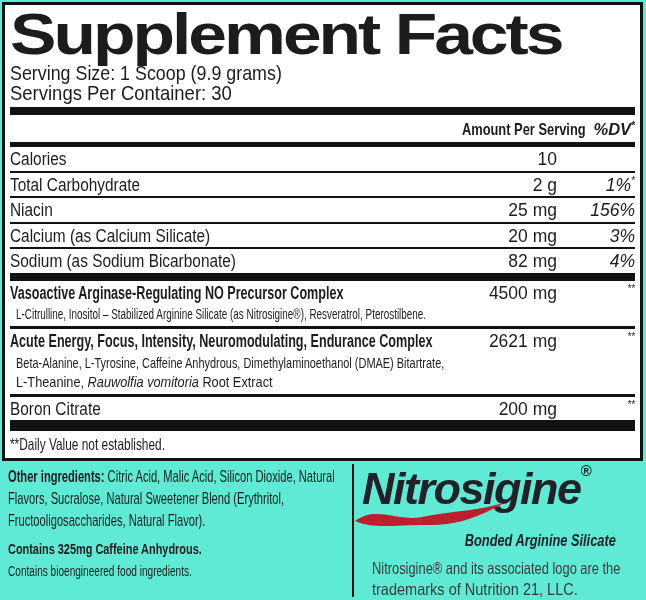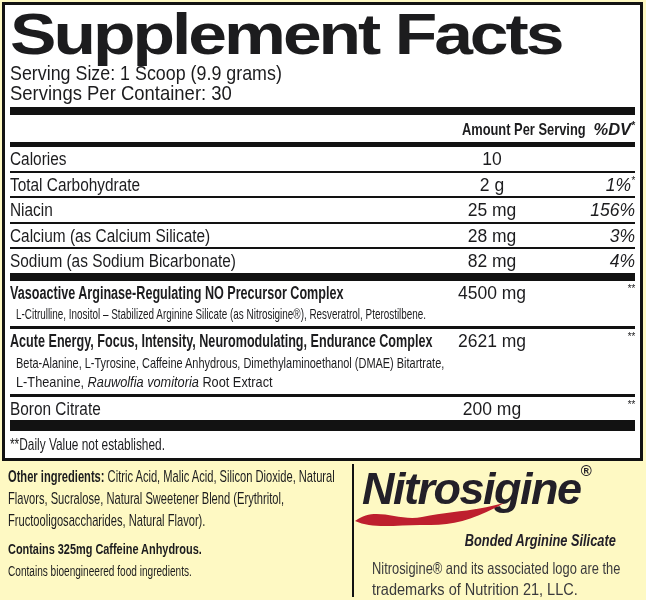--- a/index.html
+++ b/index.html
@@ -1,37 +1,37 @@
 <!DOCTYPE html>
 <html><head>
 <meta charset="utf-8">
 <style>
   html,body{margin:0;padding:0;background:#ffffff;}
   body{width:646px;height:600px;font-family:"Liberation Sans",sans-serif;color:#1c1c1e;overflow:hidden;}
-  .sheet{position:relative;width:646px;height:600px;background:#fef9c3;}
+  .sheet{position:relative;width:646px;height:600px;background:#5eead4;}
 
   
   .facts-box{position:absolute;left:2px;top:2px;width:641px;height:459px;
     border:3px solid #121212;box-sizing:border-box;padding:0 5px;background:#fff;}
 
   .fit{display:inline-block;white-space:nowrap;transform-origin:0 50%;}
   .fit-r{display:inline-block;white-space:nowrap;transform-origin:100% 50%;}
   .sx66{transform:scaleX(.66);} .sx72{transform:scaleX(.72);} .sx73{transform:scaleX(.73);}
   .sx78{transform:scaleX(.78);} .sx80{transform:scaleX(.80);} .sx85{transform:scaleX(.85);}
   .sx88{transform:scaleX(.88);} .sx120{transform:scaleX(1.2);}
 
   .title{font-weight:bold;font-size:58px;line-height:52px;letter-spacing:-2.5px;margin-top:3px;}
   .serv-lines{margin-top:3px;font-size:21px;line-height:20px;}
 
   .bar{background:#121212;}
   .h8{height:8px;} .h5{height:5px;} .h3{height:3px;} .h2{height:2px;} .h11{height:11px;}
 
   .hdr-row{position:relative;height:27px;font-weight:bold;font-size:16.5px;}
   .row{position:relative;padding:2px 0;font-size:17.5px;height:19.5px;}
-  .amt{position:absolute;right:78px;top:2px;width:130px;text-align:center;white-space:nowrap;}
+  .amt{position:absolute;right:78px;top:2px;width:130px;text-align:right;white-space:nowrap;}
   .dv{position:absolute;right:0;top:2px;width:76px;text-align:right;white-space:nowrap;font-style:italic;}
   .hdr-row .amt{top:5px;} .hdr-row .dv{top:5px;}
   sup{font-size:10px;vertical-align:super;line-height:0;}
 
   .cplx-name{font-weight:bold;}
   .sub-ing{padding-left:6px;font-size:15px;line-height:19px;height:19px;}
   .footnotes{padding-top:4px;font-size:16.5px;line-height:18.5px;}
 
   
   .bottom-left{position:absolute;left:8px;top:466px;width:346px;}
@@ -89,21 +89,21 @@
 
     <div class="row">
       <span class="fit sx88">Niacin</span>
       <span class="amt">25 mg</span>
       <span class="dv"><span>156%</span></span>
     </div>
     <div class="bar h2"></div>
 
     <div class="row">
       <span class="fit sx88">Calcium (as Calcium Silicate)</span>
-      <span class="amt">28 mg</span>
+      <span class="amt">20 mg</span>
       <span class="dv"><span>3%</span></span>
     </div>
     <div class="bar h2"></div>
 
     <div class="row">
       <span class="fit sx88">Sodium (as Sodium Bicarbonate)</span>
       <span class="amt">82 mg</span>
       <span class="dv"><span>4%</span></span>
     </div>
 

